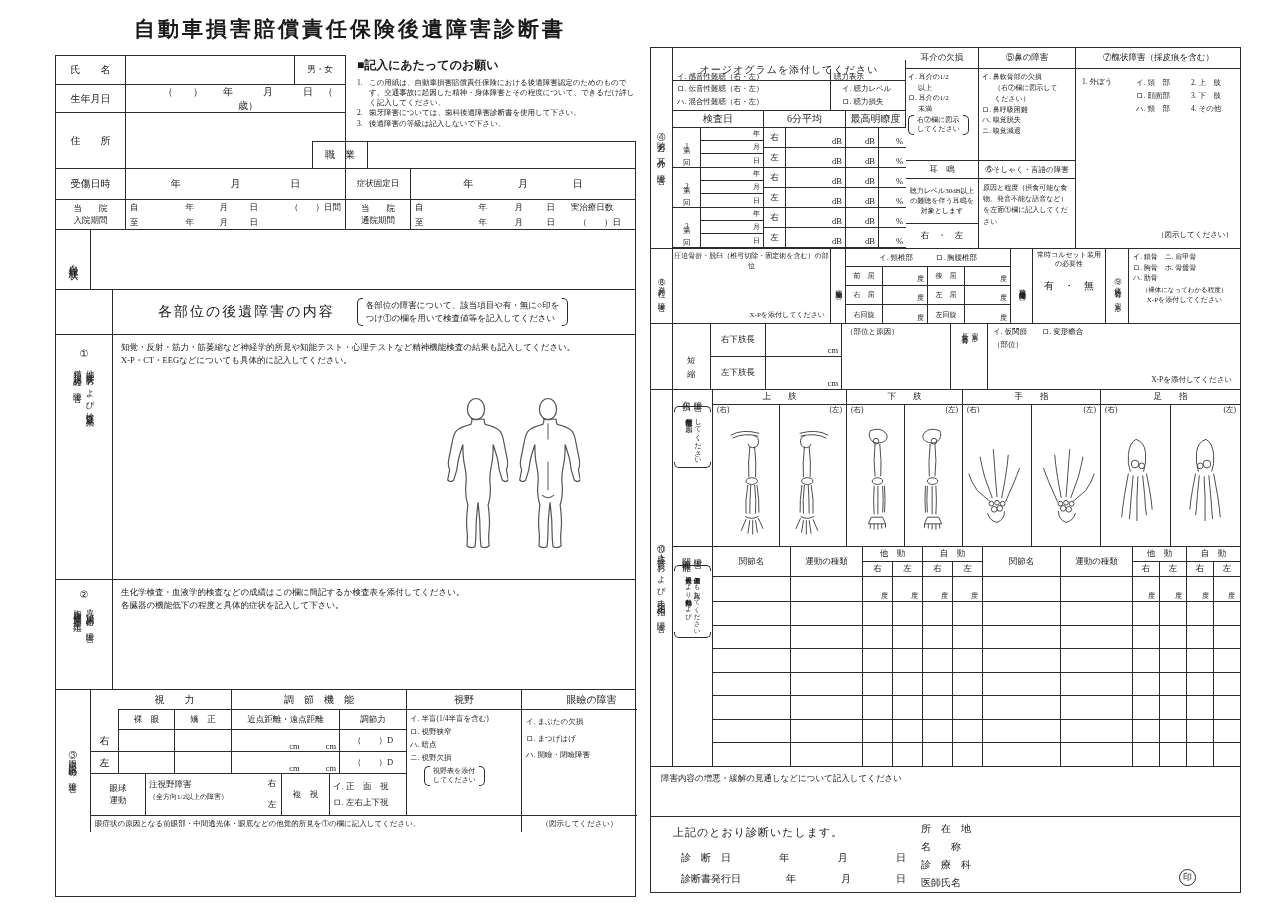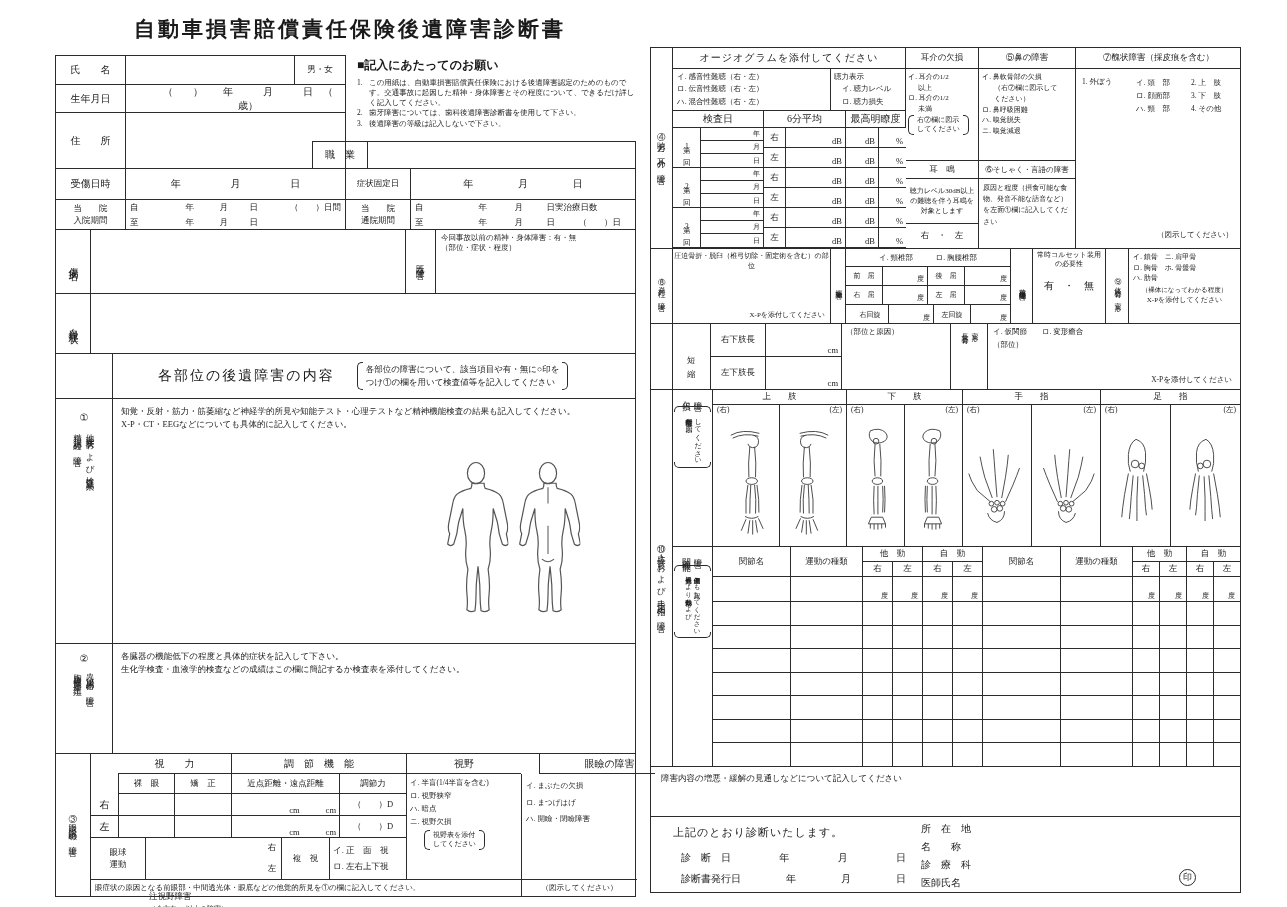--- a/index.html
+++ b/index.html
@@ -183,45 +183,32 @@
       <div class="cc br" style="width:65px; flex-direction:column;">
         <span>当　　院</span>
           <span>通院期間</span>
       </div>
       <div style="flex:1;">
         <div class="fx" style="height:15px; align-items:center;">
           <span style="width:26px; padding-left:4px;">自</span>
           <span style="width:50px; text-align:right;">年</span>
           <span style="width:36px; text-align:right;">月</span>
           <span style="width:32px; text-align:right;">日</span>
-          <span style="flex:1; text-align:left; padding-right:6px;">実治療日数</span>
+          <span style="flex:1; text-align:center; padding-right:6px;">実治療日数</span>
         </div>
         <div class="fx" style="height:15px; align-items:center;">
           <span style="width:26px; padding-left:4px;">至</span>
           <span style="width:50px; text-align:right;">年</span>
           <span style="width:36px; text-align:right;">月</span>
           <span style="width:32px; text-align:right;">日</span>
           <span style="flex:1; text-align:right; padding-right:14px;">（　　）日</span>
         </div>
       </div>
     </div>
 
-    <div class="fx bb" style="height:64px;">
-      <div class="cc br" style="width:35px;">
-          <span class="vt">傷病名</span>
-        </div>
-      <div class="br" style="width:315px;"></div>
-      <div class="cc br" style="width:30px;">
-          <span class="vt sm">既存障害</span>
-        </div>
-      <div class="xs" style="flex:1; padding:3px 5px;">
-        <div>今回事故以前の精神・身体障害：有・無</div>
-        <div>（部位・症状・程度）</div>
-      </div>
-    </div>
 
     <div class="fx bb" style="height:60px;">
       <div class="cc br" style="width:35px;">
           <span class="vt">自覚症状</span>
         </div>
       <div style="flex:1;"></div>
     </div>
 
     <div class="fx bb" style="height:45px;">
       <div class="br" style="width:57px;"></div>
@@ -260,35 +247,35 @@
 
     <div class="fx bb" style="height:110px;">
       <div class="br" style="width:57px;">
         <div class="cc" style="height:18px; margin-top:5px;">②</div>
         <div class="fx" style="justify-content:center; gap:4px;">
           <div class="vt sm">胸腹部臓器・生殖</div>
           <div class="vt sm">器・泌尿器の障害</div>
         </div>
       </div>
       <div class="sm" style="flex:1; padding:6px 8px; line-height:1.55;">
+        <div>生化学検査・血液学的検査などの成績はこの欄に簡記するか検査表を添付してください。</div>
         <div>各臓器の機能低下の程度と具体的症状を記入して下さい。</div>
-        <div>生化学検査・血液学的検査などの成績はこの欄に簡記するか検査表を添付してください。</div>
       </div>
     </div>
 
     <div class="fx" style="height:142px;">
       <div class="cc br" style="width:35px;">
           <span class="vt sm">③眼球・眼瞼の障害</span>
         </div>
       <div style="flex:1; position:relative;">
 
         <div class="abs bb cc" style="left:27px; top:0; width:113px; height:20px;">視　　力</div>
         <div class="abs bb cc" style="left:140px; top:0; width:175px; height:20px; border-left:1px solid #2b2b2b;">調　節　機　能</div>
         <div class="abs bb cc" style="left:315px; top:0; width:115px; height:20px; border-left:1px solid #2b2b2b;">視野</div>
-        <div class="abs bb cc" style="left:448px; top:0; width:116px; height:20px; border-left:1px solid #2b2b2b;padding-left:24px;">眼瞼の障害</div>
+        <div class="abs bb cc" style="left:430px; top:0; width:116px; height:20px; border-left:1px solid #2b2b2b;padding-left:24px;">眼瞼の障害</div>
 
         <div class="abs bb cc sm" style="left:27px; top:20px; width:56px; height:20px; border-left:1px solid #2b2b2b;">裸　眼</div>
         <div class="abs bb cc sm" style="left:83px; top:20px; width:57px; height:20px; border-left:1px solid #2b2b2b;">矯　正</div>
         <div class="abs bb cc sm" style="left:140px; top:20px; width:108px; height:20px; border-left:1px solid #2b2b2b;">近点距離・遠点距離</div>
         <div class="abs bb cc sm" style="left:248px; top:20px; width:67px; height:20px; border-left:1px solid #2b2b2b;">調節力</div>
 
         <div class="abs bb cc" style="left:0; top:40px; width:27px; height:22px;">右</div>
         <div class="abs bb" style="left:27px; top:40px; width:56px; height:22px; border-left:1px solid #2b2b2b;"></div>
         <div class="abs bb" style="left:83px; top:40px; width:57px; height:22px; border-left:1px solid #2b2b2b;"></div>
         <div class="abs bb fx sm" style="left:140px; top:40px; width:108px; height:22px; border-left:1px solid #2b2b2b; align-items:flex-end; justify-content:flex-end;">
@@ -319,21 +306,21 @@
           <div>イ. まぶたの欠損</div>
           <div>ロ. まつげはげ</div>
           <div>ハ. 開瞼・閉瞼障害</div>
         </div>
 
         <div class="abs bb cc sm" style="left:0; top:84px; width:54px; height:42px; flex-direction:column;">
             <span>眼球</span>
             <span>運動</span>
           </div>
         <div class="abs bb fx sm" style="left:54px; top:84px; width:136px; height:42px; border-left:1px solid #2b2b2b;">
-          <div style="flex:1; padding:4px 3px; line-height:1.6;margin-top:48px;">
+          <div style="flex:1; padding:4px 3px; line-height:1.6;">
             <div>注視野障害</div>
             <div class="xxs">（全方向1/2以上の障害）</div>
           </div>
           <div style="width:18px; display:flex; flex-direction:column; justify-content:space-around; align-items:center;">
             <span>右</span>
               <span>左</span>
           </div>
         </div>
         <div class="abs bb cc sm" style="left:190px; top:84px; width:48px; height:42px; border-left:1px solid #2b2b2b;">複　視</div>
         <div class="abs bb sm" style="left:238px; top:84px; width:77px; height:42px; border-left:1px solid #2b2b2b; padding:4px 3px; line-height:1.9;">
@@ -347,21 +334,21 @@
     </div>
   </div>
 </div>
 
 <div class="abs bx" style="left:650px; top:47px; width:591px; height:846px;">
 
   <div class="abs br cc" style="left:0; top:0; width:22px; height:200px;">
       <span class="vt sm">④聴力と耳介の障害</span>
     </div>
 
-  <div class="abs br bb cc" style="left:22px; top:0; width:233px; height:21px; letter-spacing:1px;">オージオグラムを添付してください</div>
+  <div class="abs br bb cc" style="left:22px; top:12px; width:233px; height:21px; letter-spacing:1px;">オージオグラムを添付してください</div>
 
   <div class="abs fx" style="left:22px; top:21px; width:233px; height:42px;">
     <div class="br bb xs" style="width:158px; padding:2px 4px; line-height:1.65;">
       <div>イ. 感音性難聴（右・左）</div>
       <div>ロ. 伝音性難聴（右・左）</div>
       <div>ハ. 混合性難聴（右・左）</div>
     </div>
     <div class="br bb xs" style="flex:1; padding:2px 3px; line-height:1.65;">
       <div>聴力表示</div>
       <div style="padding-left:8px;">イ. 聴力レベル</div>
@@ -581,21 +568,21 @@
       <div class="fx bb xxs" style="height:19px;">
         <div class="br cc" style="width:37px;">右　屈</div>
         <div class="br ur" style="width:45px;">
             <span>度</span>
           </div>
         <div class="br cc" style="width:37px;">左　屈</div>
         <div class="ur" style="flex:1;">
             <span>度</span>
           </div>
       </div>
-      <div class="fx xxs" style="height:19px;margin-left:6px;">
+      <div class="fx xxs" style="height:19px;">
         <div class="br cc" style="width:37px;">右回旋</div>
         <div class="br ur" style="width:45px;">
             <span>度</span>
           </div>
         <div class="br cc" style="width:37px;">左回旋</div>
         <div class="ur" style="flex:1;">
             <span>度</span>
           </div>
       </div>
     </div>

